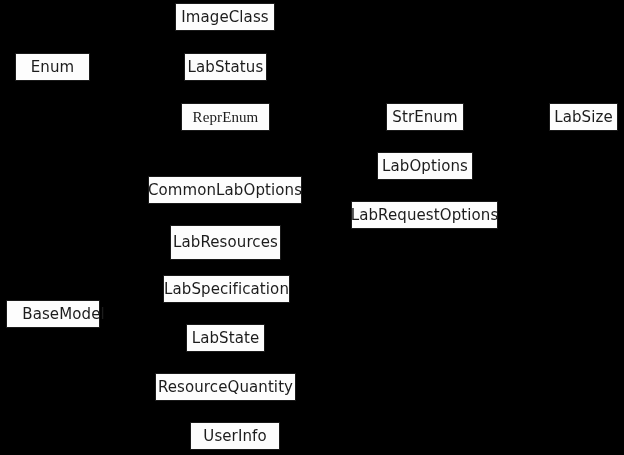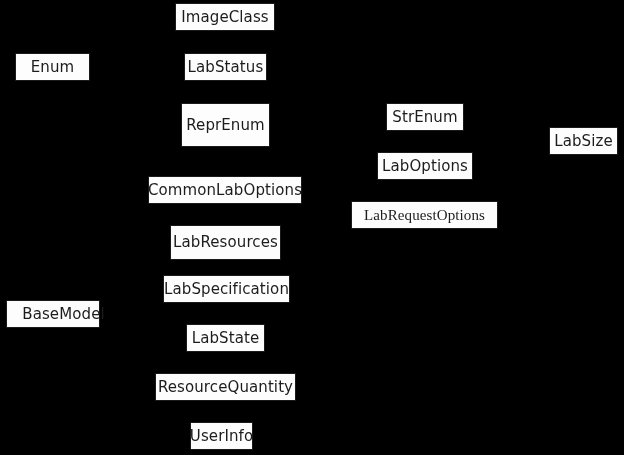--- a/index.html
+++ b/index.html
@@ -69,49 +69,49 @@
     </svg>
 <div class="node" style="left: 175px; top: 3px; width: 100px; height: 28px; background: rgb(253, 253, 253); border-color: rgb(26, 26, 26); color: rgb(28, 28, 28);">
       <span class="node-label">ImageClass</span>
     </div>
     <div class="node" style="left: 15px; top: 53px; width: 75px; height: 28px; background: rgb(253, 253, 253); border-color: rgb(26, 26, 26); color: rgb(28, 28, 28);">
       <span class="node-label">Enum</span>
     </div>
     <div class="node" style="left: 184px; top: 53px; width: 83px; height: 28px; background: rgb(253, 253, 253); border-color: rgb(26, 26, 26); color: rgb(28, 28, 28);">
       <span class="node-label">LabStatus</span>
     </div>
-    <div class="node" style="left: 181px; top: 103px; width: 89px; height: 44px; background: rgb(253, 253, 253); border-color: rgb(26, 26, 26); color: rgb(28, 28, 28);">
+    <div class="node" style="left: 181px; top: 103px; width: 89px; height: 28px; background: rgb(253, 253, 253); border-color: rgb(26, 26, 26); color: rgb(28, 28, 28); font-family: Liberation Serif, serif;">
       <span class="node-label">ReprEnum</span>
     </div>
     <div class="node" style="left: 386px; top: 103px; width: 78px; height: 28px; background: rgb(253, 253, 253); border-color: rgb(26, 26, 26); color: rgb(28, 28, 28);">
       <span class="node-label">StrEnum</span>
     </div>
-    <div class="node" style="left: 549px; top: 103px; width: 69px; height: 28px; background: rgb(253, 253, 253); border-color: rgb(26, 26, 26); color: rgb(28, 28, 28); margin-top: 24px;">
+    <div class="node" style="left: 549px; top: 103px; width: 69px; height: 28px; background: rgb(253, 253, 253); border-color: rgb(26, 26, 26); color: rgb(28, 28, 28);">
       <span class="node-label">LabSize</span>
     </div>
     <div class="node" style="left: 377px; top: 152px; width: 96px; height: 28px; background: rgb(253, 253, 253); border-color: rgb(26, 26, 26); color: rgb(28, 28, 28);">
       <span class="node-label">LabOptions</span>
     </div>
     <div class="node" style="left: 148px; top: 176px; width: 154px; height: 28px; background: rgb(253, 253, 253); border-color: rgb(26, 26, 26); color: rgb(28, 28, 28);">
       <span class="node-label">CommonLabOptions</span>
     </div>
-    <div class="node" style="left: 351px; top: 201px; width: 147px; height: 28px; background: rgb(253, 253, 253); border-color: rgb(26, 26, 26); color: rgb(28, 28, 28); font-family: Liberation Serif, serif;">
+    <div class="node" style="left: 351px; top: 201px; width: 147px; height: 28px; background: rgb(253, 253, 253); border-color: rgb(26, 26, 26); color: rgb(28, 28, 28);">
       <span class="node-label">LabRequestOptions</span>
     </div>
     <div class="node" style="left: 170px; top: 225px; width: 111px; height: 35px; background: rgb(253, 253, 253); border-color: rgb(26, 26, 26); color: rgb(28, 28, 28);">
       <span class="node-label">LabResources</span>
     </div>
     <div class="node" style="left: 163px; top: 275px; width: 127px; height: 28px; background: rgb(253, 253, 253); border-color: rgb(26, 26, 26); color: rgb(28, 28, 28);">
       <span class="node-label">LabSpecification</span>
     </div>
     <div class="node" style="left: 6px; top: 300px; width: 94px; height: 28px; background: rgb(253, 253, 253); border-color: rgb(26, 26, 26); color: rgb(28, 28, 28); padding-left: 21px;">
       <span class="node-label">BaseModel</span>
     </div>
     <div class="node" style="left: 186px; top: 324px; width: 79px; height: 28px; background: rgb(253, 253, 253); border-color: rgb(26, 26, 26); color: rgb(28, 28, 28);">
       <span class="node-label">LabState</span>
     </div>
     <div class="node" style="left: 155px; top: 373px; width: 141px; height: 28px; background: rgb(253, 253, 253); border-color: rgb(26, 26, 26); color: rgb(28, 28, 28);">
       <span class="node-label">ResourceQuantity</span>
     </div>
-    <div class="node" style="left: 190px; top: 422px; width: 63px; height: 28px; background: rgb(253, 253, 253); border-color: rgb(26, 26, 26); color: rgb(28, 28, 28);">
+    <div class="node" style="left: 190px; top: 422px; width: 90px; height: 28px; background: rgb(253, 253, 253); border-color: rgb(26, 26, 26); color: rgb(28, 28, 28);">
       <span class="node-label">UserInfo</span>
     </div>
   </div>
 
 </body></html>

